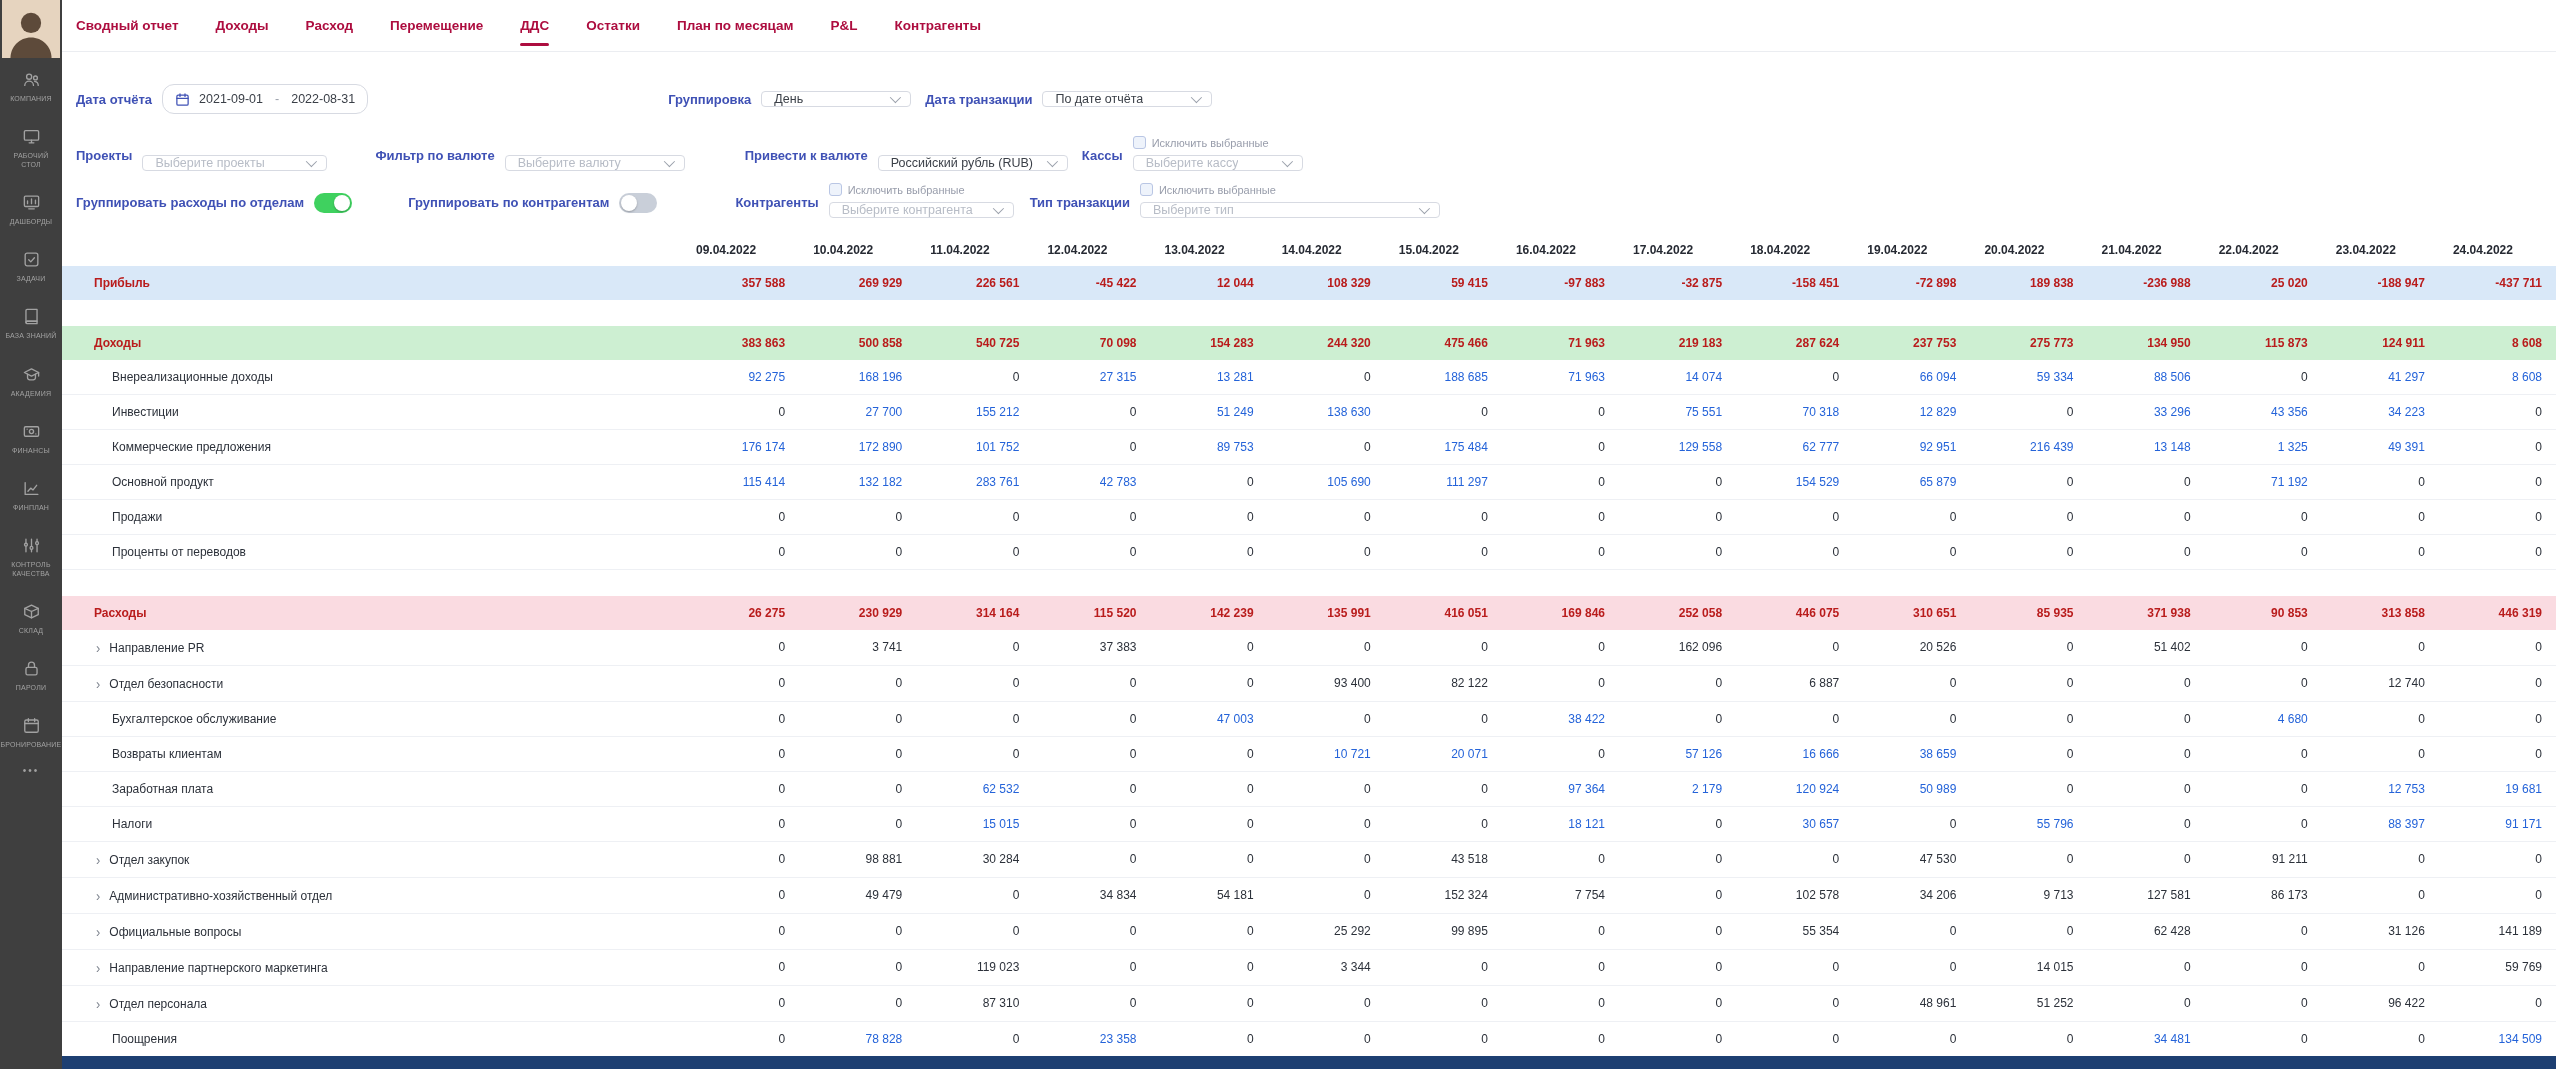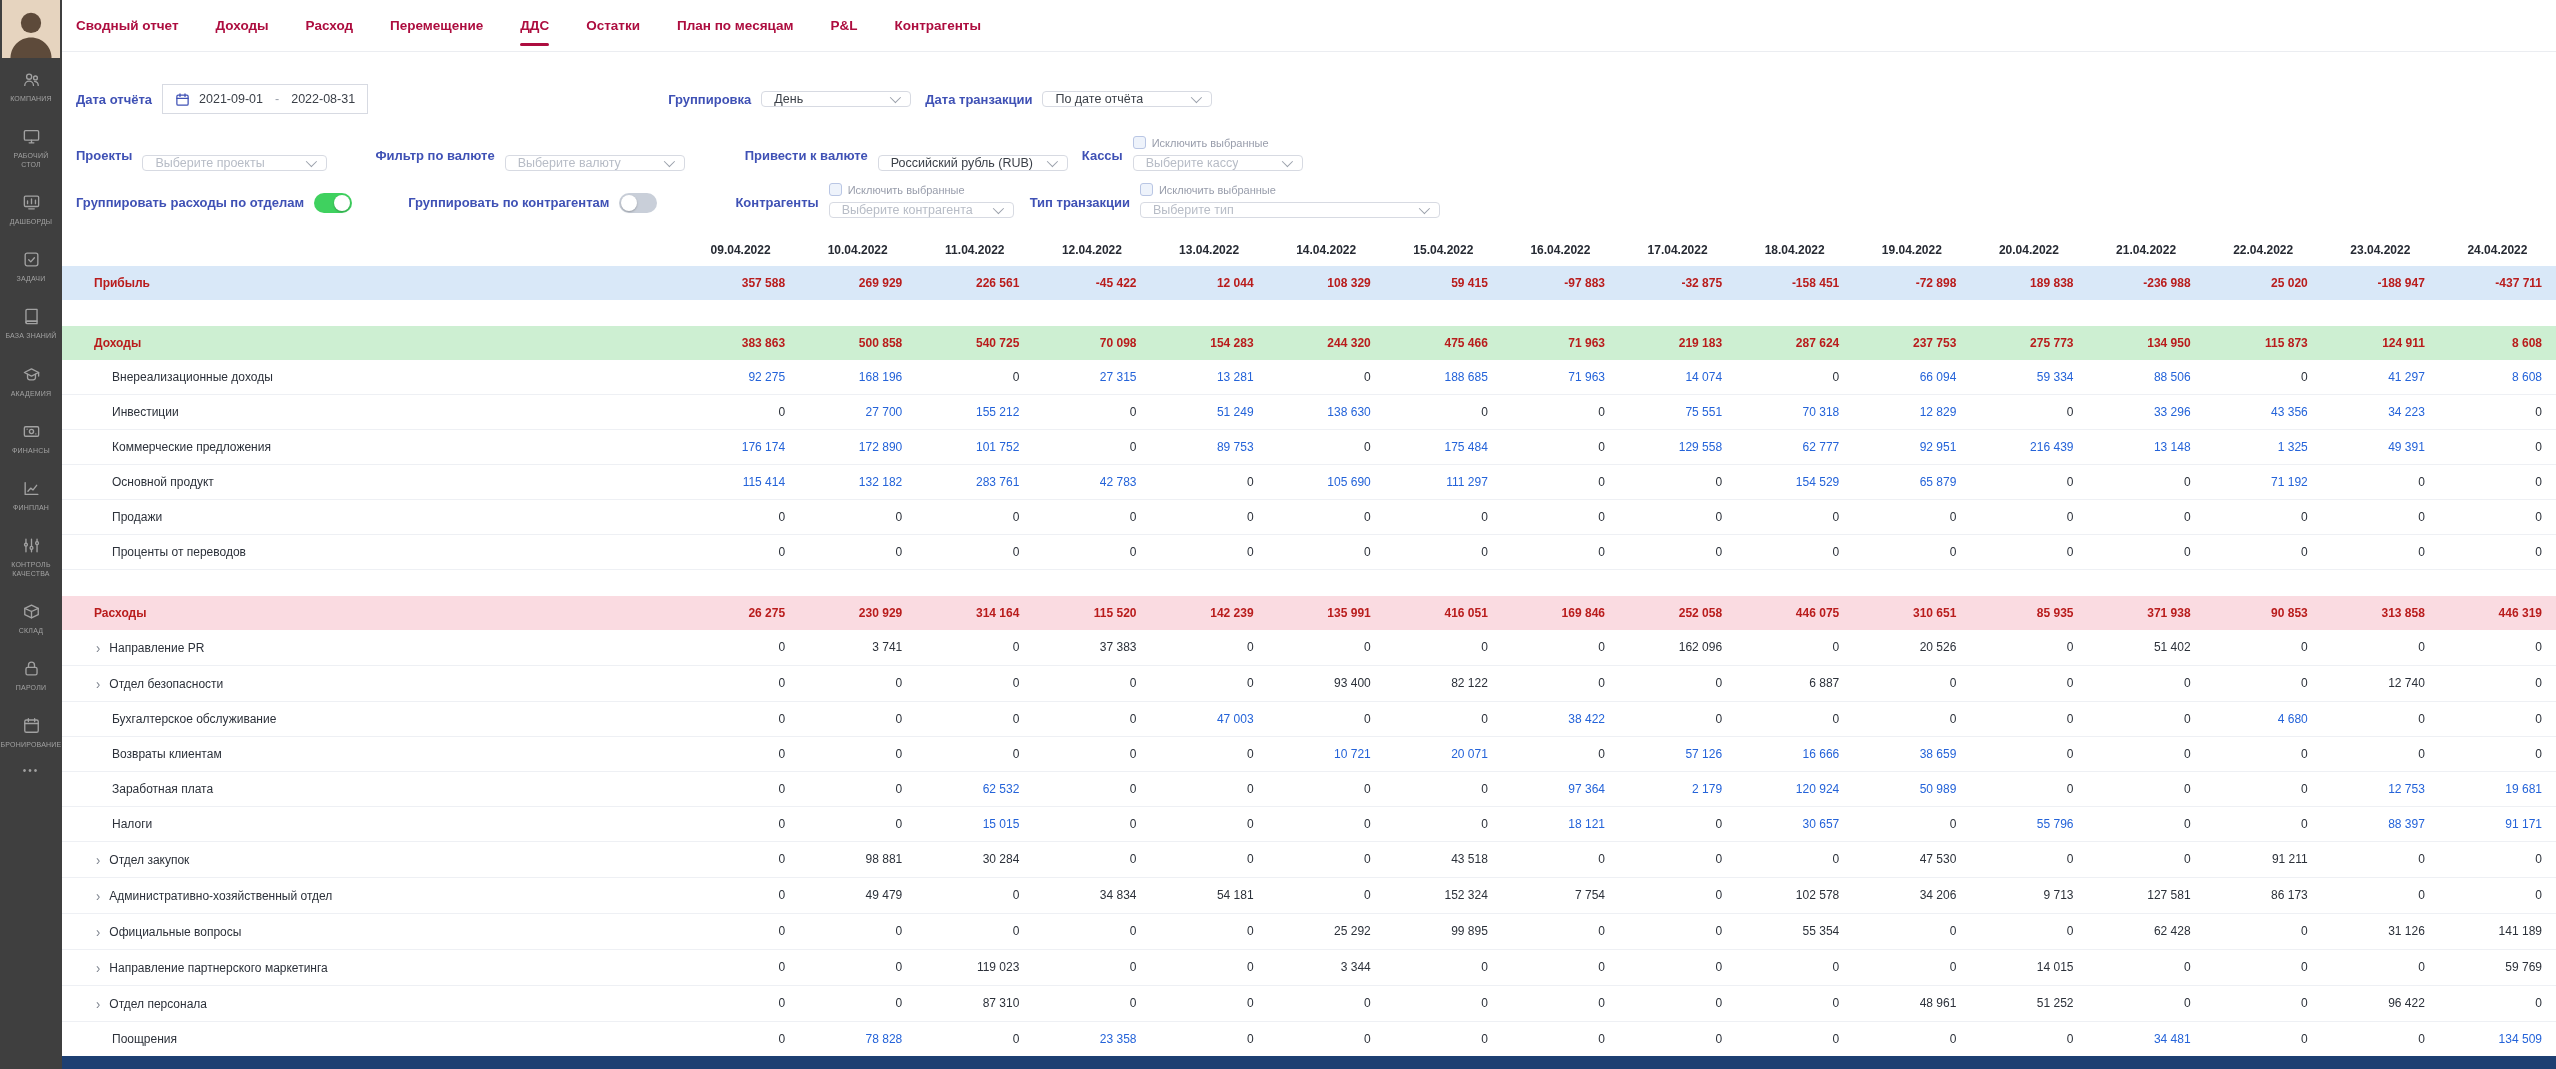--- a/index.html
+++ b/index.html
@@ -35,21 +35,21 @@
 
 .filters{padding-bottom:2px}
 .frow{display:flex;align-items:center;padding-left:14px}
 .frow1{margin-top:32px;margin-bottom:22px}
 .frow2{align-items:flex-end;margin-bottom:12px}
 .frow3{align-items:flex-end;margin-bottom:10px}
 .flabel{font-size:13px;font-weight:600;color:var(--label-blue);margin-right:10px;white-space:nowrap}
 .flabel.pb{padding-bottom:8px}
 .ml300{margin-left:300px}.ml48{margin-left:48px}.ml60{margin-left:60px}
 .ml14{margin-left:14px}.ml56{margin-left:56px}.ml78{margin-left:78px}.ml16{margin-left:16px}
-.datebox{display:flex;align-items:center;height:30px;border:1px solid #d7dae2;border-radius:0;
+.datebox{display:flex;align-items:center;height:30px;border:1px solid #d7dae2;border-radius:12px;
   padding:0 12px;gap:9px;background:#fff;cursor:pointer}
 .cal-ic{color:var(--label-blue);display:flex}
 .cal-ic svg{width:15px;height:15px}
 .dval{font-size:12.5px;color:#3a3f47}
 .ddash{color:#9aa0ab;font-size:12.5px;margin:0 3px}
 .select{display:flex;align-items:center;height:16px;border:1px solid #d7dae2;border-radius:4px;
   background:#fff;padding:0 12px;cursor:pointer;gap:8px}
 .sval{font-size:12.5px;color:#3a3f47;white-space:nowrap;overflow:hidden}
 .sval.ph{color:#b7bcc6}
 .caret{width:8px;height:8px;border-right:1.6px solid #9aa0ab;border-bottom:1.6px solid #9aa0ab;
@@ -63,21 +63,21 @@
 .toggle.mb{margin-bottom:5px}
 .toggle.on{background:var(--toggle-on)}
 .knob{position:absolute;top:2px;left:2px;width:16px;height:16px;background:#fff;border-radius:50%;
   box-shadow:0 1px 2px rgba(0,0,0,.25);transition:left .1s}
 .toggle.on .knob{left:20px}
 
 
 .table-area{margin-top:4px}
 table{border-collapse:collapse;table-layout:fixed;width:2494px}
 th,td{white-space:nowrap;overflow:hidden}
-th{font-size:12px;font-weight:700;color:#262a33;text-align:center;padding:9px 14px}
+th{font-size:12px;font-weight:700;color:#262a33;text-align:left;padding:9px 14px}
 th.corner{text-align:left}
 td.num{font-size:12px;color:#2c313a;text-align:right;padding:10px 14px}
 td.lbl{font-size:12px;color:#2c313a;padding:10px 14px 10px 32px}
 tr.leaf td,tr.group td{border-bottom:1px solid #eef0f4}
 tr.profit td,tr.income td,tr.expense td{font-weight:700;color:#b91c1c}
 tr.profit td{background:var(--profit-row-bg)}
 tr.income td{background:var(--income-row-bg)}
 tr.expense td{background:var(--expense-row-bg)}
 tr.leaf td.lbl{padding-left:50px}
 tr.group td.lbl{padding-left:34px}

